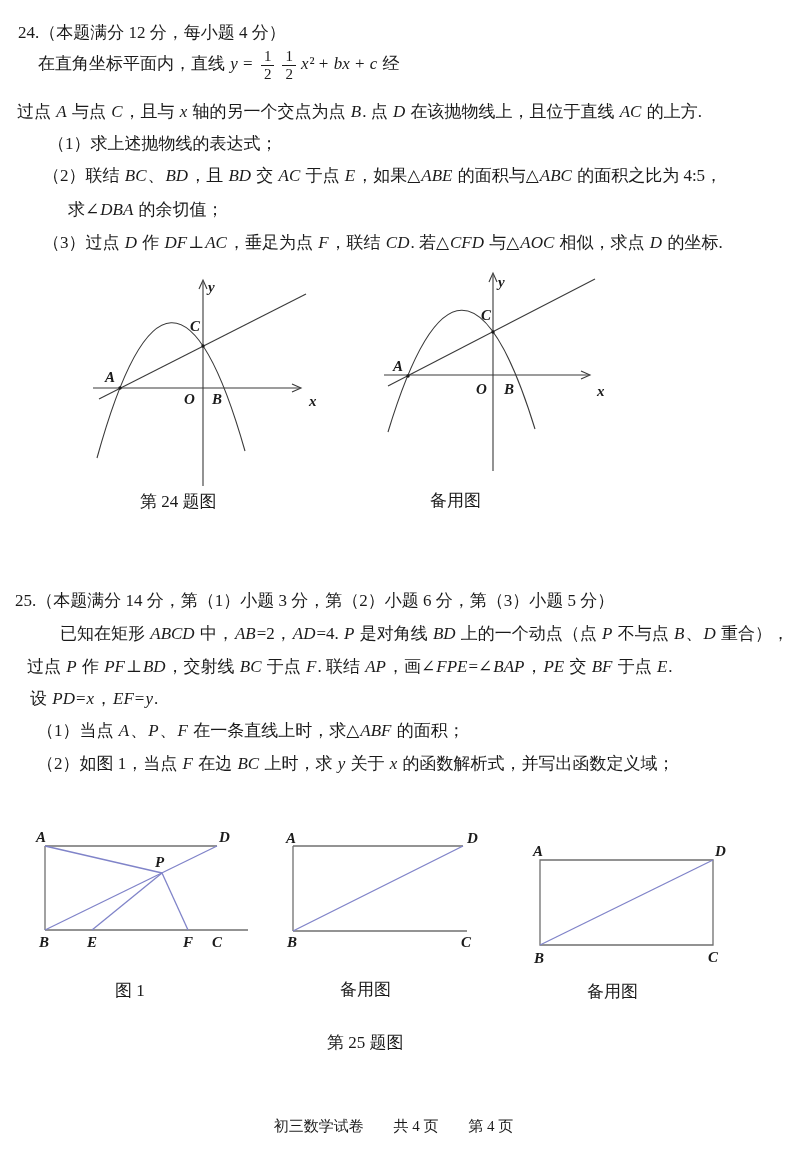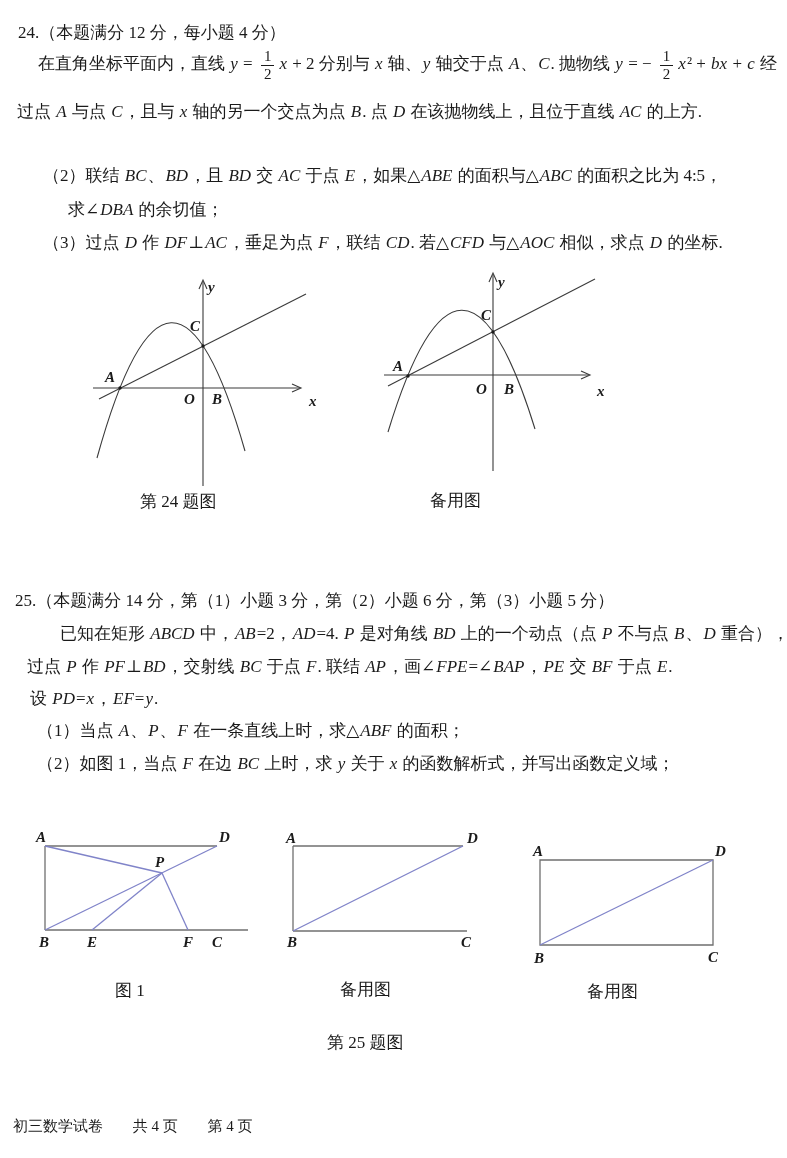--- a/index.html
+++ b/index.html
@@ -15,36 +15,37 @@
   .frac .num{display:block;border-bottom:1px solid #1a1a1a;padding:0 3px;}
   .frac .den{display:block;padding:0 3px;}
   .caption{position:absolute;white-space:nowrap;font-size:17px;text-align:right;}
   .figure{position:absolute;}
   .figure text{font-size:15px;font-style:italic;font-weight:bold;
                font-family:"Liberation Serif","DejaVu Serif",serif;fill:#1a1a1a;}
   .stroke-dark{stroke:#3a3a3a;fill:none;stroke-width:1.1;}
   .stroke-gray{stroke:#6f6f6f;fill:none;stroke-width:1.3;}
   .stroke-blue{stroke:var(--accent-blue,#8084c9);fill:none;stroke-width:1.3;}
   .dot{fill:#1a1a1a;stroke:none;}
-  .footer{position:absolute;top:1104px;left:0;width:100%;text-align:left;
+  .footer{position:absolute;top:1104px;left:0;width:100%;text-align:center;
           font-size:15px;white-space:nowrap;}
   .footer span{margin:0 13px;}
 </style>
 </head>
 <body>
 
 <div class="page">
 
   <div class="line" style="left:18px;top:9px;">24.（本题满分 12 分，每小题 4 分）</div>
 
   <div class="line intro-line" style="left:38px;top:25px;">
-    <span>在直角坐标平面内，直线 <i>y</i> = </span><span class="frac"><span class="num">1</span><span class="den">2</span></span><span><i>x</i> + 2 分别与 <i>x</i> 轴、<i>y</i> 轴交于点 <i>A</i>、<i>C</i>.  抛物线 <i>y</i> = − </span><span class="frac"><span class="num">1</span><span class="den">2</span></span><span><i>x</i>² + <i>bx</i> + <i>c</i> 经</span>
+    <span>在直角坐标平面内，直线 <i>y</i> = </span><span class="frac"><span class="num">1</span><span class="den">2</span></span><span class="frac"><span class="num">1</span><span class="den">2</span></span><span><i>x</i>² + <i>bx</i> + <i>c</i> 经</span>
   </div>
 
   <div class="line" style="left:17px;top:88px;">过点 <i>A</i> 与点 <i>C</i>，且与 <i>x</i> 轴的另一个交点为点 <i>B</i>.  点 <i>D</i> 在该抛物线上，且位于直线 <i>AC</i> 的上方.</div>
+  <div class="line" style="left:48px;top:120px;">（1）求上述抛物线的表达式；</div>
   <div class="line" style="left:43px;top:152px;">（2）联结 <i>BC</i>、<i>BD</i>，且 <i>BD</i> 交 <i>AC</i> 于点 <i>E</i>，如果△<i>ABE</i> 的面积与△<i>ABC</i> 的面积之比为 4:5，</div>
   <div class="line" style="left:68px;top:186px;">求∠<i>DBA</i> 的余切值；</div>
   <div class="line" style="left:43px;top:219px;">（3）过点 <i>D</i> 作 <i>DF</i>⊥<i>AC</i>，垂足为点 <i>F</i>，联结 <i>CD</i>.  若△<i>CFD</i> 与△<i>AOC</i> 相似，求点 <i>D</i> 的坐标.</div>
 
   <svg class="figure" style="left:85px;top:255px;" width="245" height="230" viewBox="0 0 245 230">
     <line class="stroke-dark" x1="8" y1="120" x2="215" y2="120"></line>
     <path class="stroke-dark" d="M207 116 L216 120 L207 124"></path>
     <line class="stroke-dark" x1="118" y1="14" x2="118" y2="218"></line>
     <path class="stroke-dark" d="M114 21 L118 12 L122 21"></path>
     <path class="stroke-dark" d="M12 190 Q86 -77 160 183"></path>

